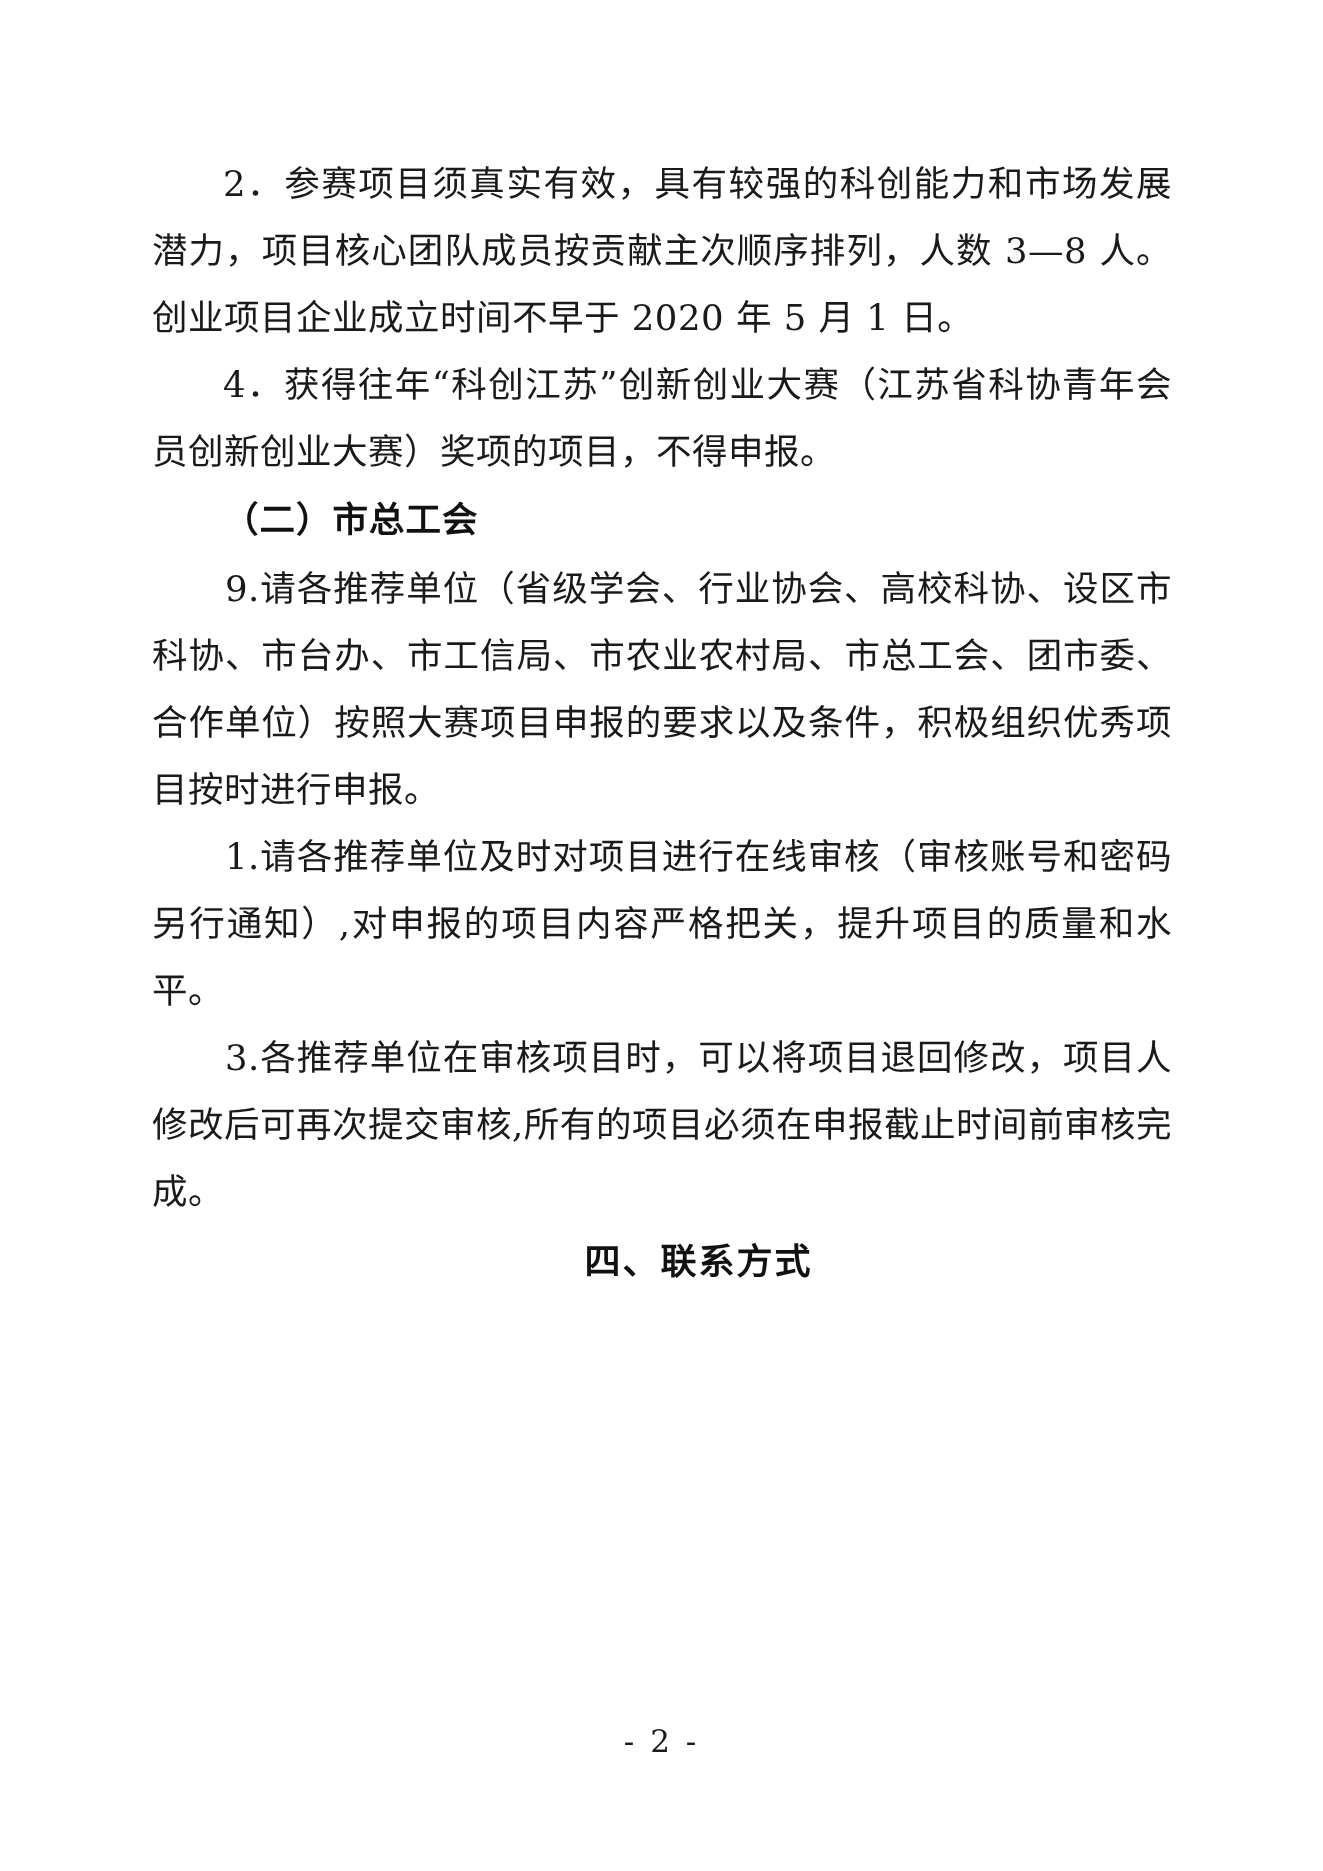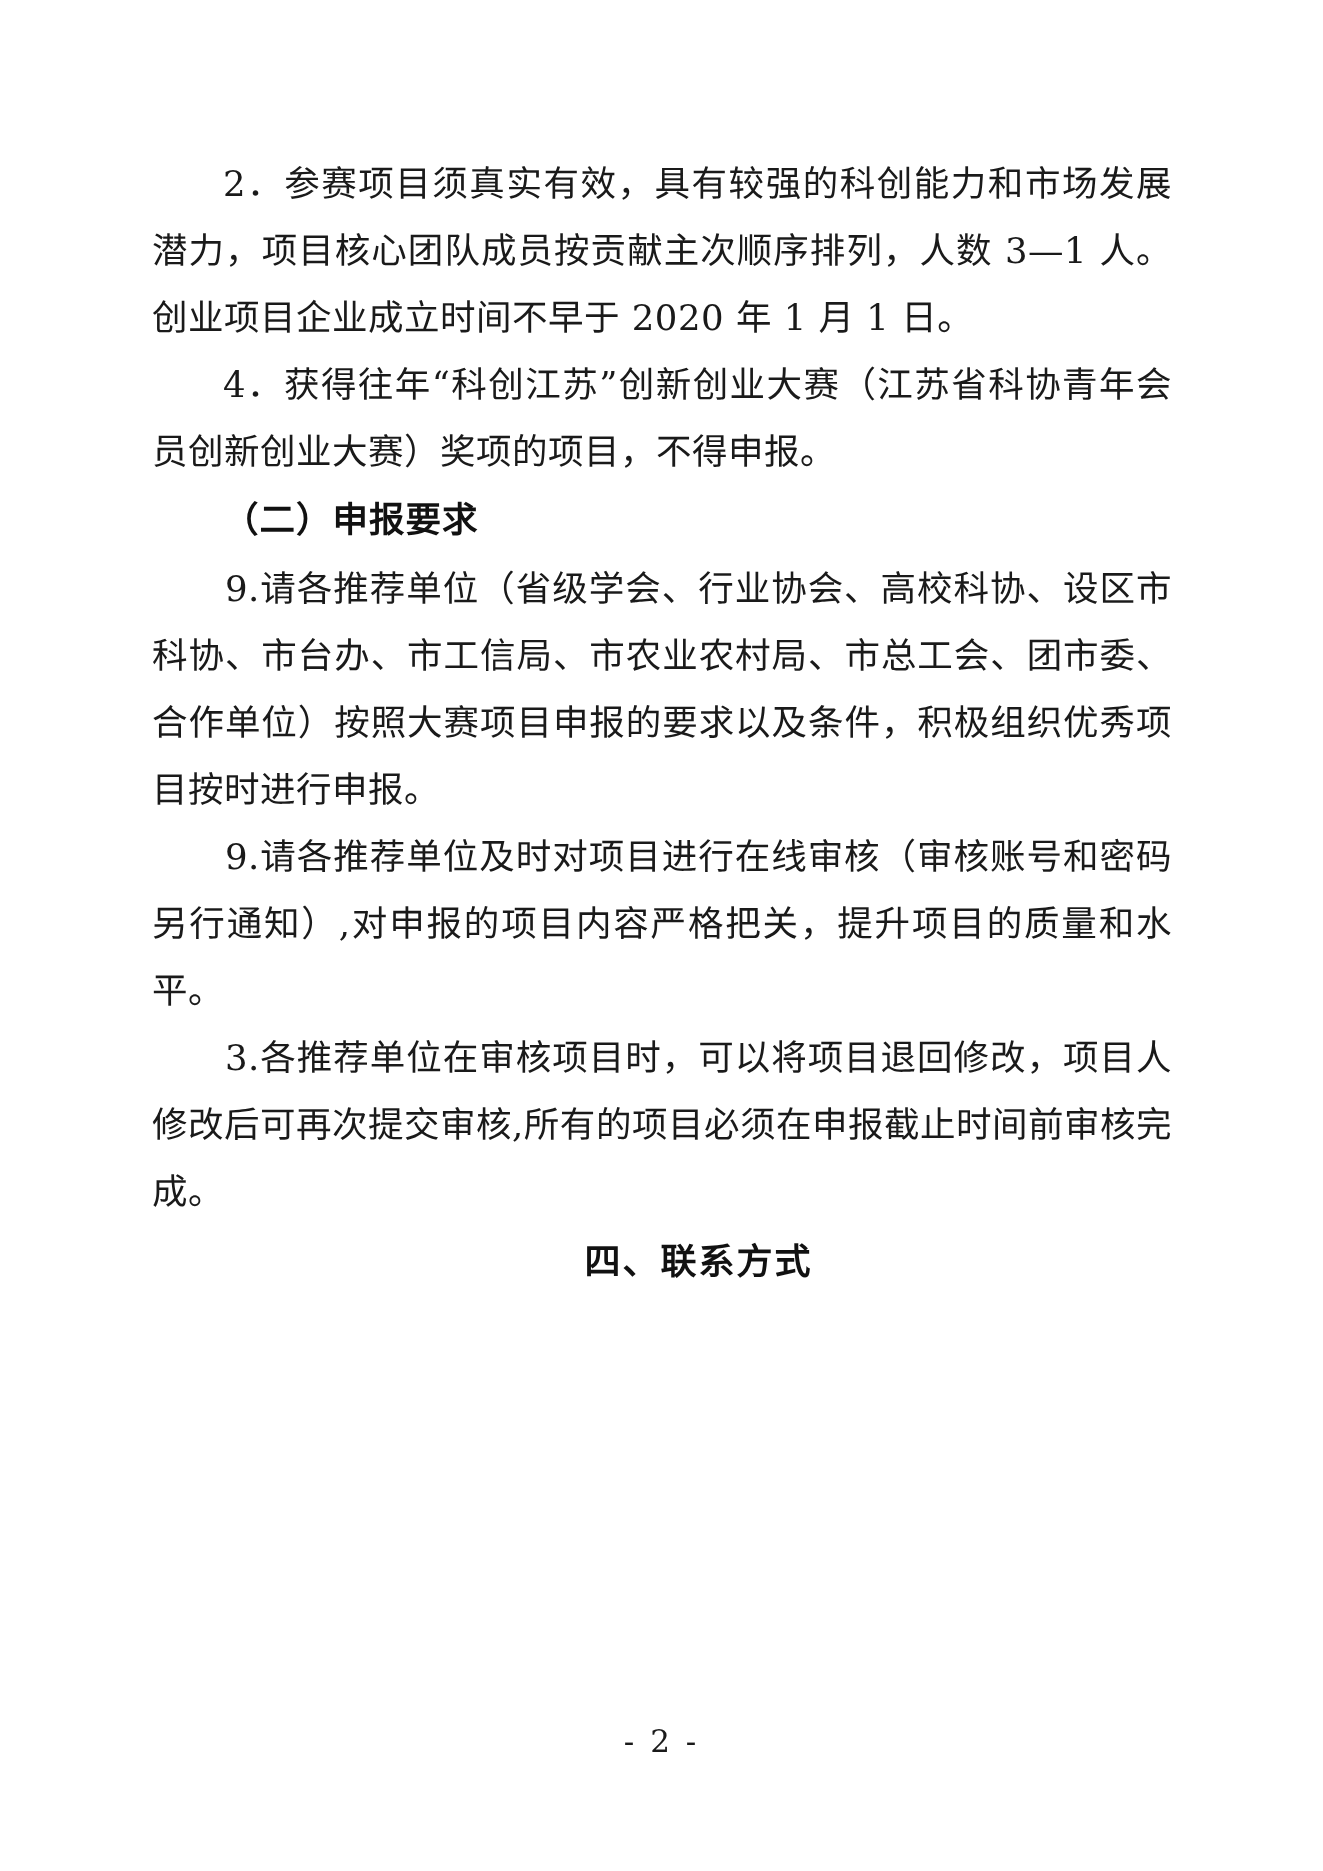--- a/index.html
+++ b/index.html
@@ -69,30 +69,30 @@
   }
   .spacer-sm { height: 2px; }
 </style>
 </head>
 <body>
 
 <div class="page">
 
   <div class="content">
 
-    <p class="para">2．参赛项目须真实有效，具有较强的科创能力和市场发展潜力，项目核心团队成员按贡献主次顺序排列，人数 3—1 人。创业项目企业成立时间不早于 2020 年 1 月 1 日。</p>
+    <p class="para">2．参赛项目须真实有效，具有较强的科创能力和市场发展潜力，项目核心团队成员按贡献主次顺序排列，人数 3—8 人。创业项目企业成立时间不早于 2020 年 5 月 1 日。</p>
 
 
     <p class="para">4．获得往年“科创江苏”创新创业大赛（江苏省科协青年会员创新创业大赛）奖项的项目，不得申报。</p>
 
-    <p class="subheading">（二）申报要求</p>
+    <p class="subheading">（二）市总工会</p>
 
     <p class="para tight">9.请各推荐单位（省级学会、行业协会、高校科协、设区市科协、市台办、市工信局、市农业农村局、市总工会、团市委、合作单位）按照大赛项目申报的要求以及条件，积极组织优秀项目按时进行申报。</p>
 
-    <p class="para tight">9.请各推荐单位及时对项目进行在线审核（审核账号和密码另行通知）,对申报的项目内容严格把关，提升项目的质量和水平。</p>
+    <p class="para tight">1.请各推荐单位及时对项目进行在线审核（审核账号和密码另行通知）,对申报的项目内容严格把关，提升项目的质量和水平。</p>
 
     <p class="para tight">3.各推荐单位在审核项目时，可以将项目退回修改，项目人修改后可再次提交审核,所有的项目必须在申报截止时间前审核完成。</p>
 
 
     <div class="spacer-sm"></div>
 
     <p class="heading">四、联系方式</p>
 
   </div>
 

